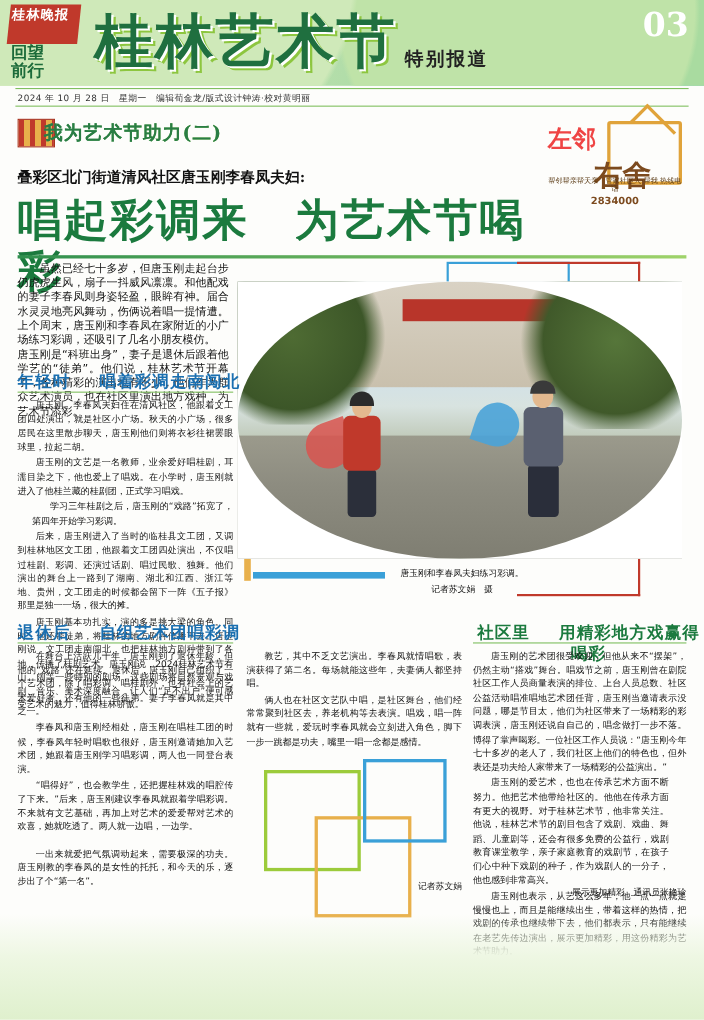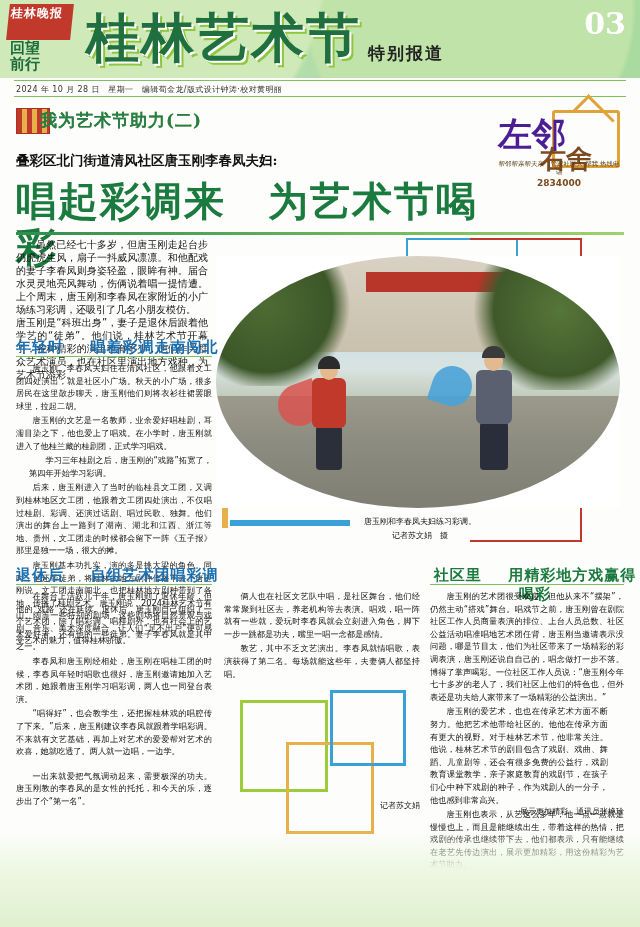--- a/index.html
+++ b/index.html
@@ -88,22 +88,22 @@
     position:absolute;right:2px;top:6px;width:62px;height:52px;
     border:3px solid #e0a33a;border-radius:3px;
     transform:rotate(0deg);
   }
   .logo .roof{
     position:absolute;right:10px;top:0px;width:34px;height:20px;
     border-top:3px solid #e0a33a;border-left:3px solid #e0a33a;
     transform:rotate(45deg) skew(0deg);
   }
   .logo .zuo{
-    position:absolute;left:4px;top:8px;font-size:34px;font-weight:bold;
-    color:#4c1d95;font-family:"DejaVu Serif","Liberation Serif",serif;
+    position:absolute;left:4px;top:8px;font-size:22px;font-weight:bold;
+    color:#ef4444;font-family:"DejaVu Serif","Liberation Serif",serif;
   }
   .logo .you{
     position:absolute;left:46px;top:38px;font-size:26px;font-weight:bold;
     color:#7c4a1e;font-family:"DejaVu Serif","Liberation Serif",serif;
   }
   .logo .tagline{
     position:absolute;left:2px;bottom:12px;width:126px;font-size:6.5px;color:#5a3a14;
     line-height:8px;text-align:center;
   }
   .logo .phone{
@@ -304,22 +304,22 @@
   </div>
   <div class="sec-underline" style="left:16px;top:584px;width:196px;"></div>
 
   <div class="col" style="left:16px;top:590px;width:196px;">
     <p style="margin:0 0 2px 0;">在舞台上活跃几十年，唐玉刚到了退休年龄，但他的“戏路”还在延续。退休后，唐玉刚自己组织了一个艺术团，除了唱彩调、唱桂剧外，也有社会上的艺术爱好者，还有他的一些徒弟。妻子李春凤就是其中之一。</p>
     <p style="margin:0 0 2px 0;">李春凤和唐玉刚经相处，唐玉刚在唱桂工团的时候，李春凤年轻时唱歌也很好，唐玉刚邀请她加入艺术团，她跟着唐玉刚学习唱彩调，两人也一同登台表演。</p>
     <p style="margin:0 0 2px 0;">“唱得好”，也会教学生，还把握桂林戏的唱腔传了下来。”后来，唐玉刚建议李春凤就跟着学唱彩调。不来就有文艺基础，再加上对艺术的爱爱帮对艺术的欢喜，她就吃透了。两人就一边唱，一边学。</p>
     <p style="margin:12px 0 2px 0;">一出来就爱把气氛调动起来，需要极深的功夫。唐玉刚教的李春凤的是女性的托托，和今天的乐，逐步出了个“第一名”。</p>
   </div>
   <div class="col" style="left:224px;top:590px;width:196px;">
+    <p style="margin:0 0 2px 0;">教艺，其中不乏文艺演出。李春凤就情唱歌，表演获得了第二名。每场就能这些年，夫妻俩人都坚持唱。</p>
     <p style="margin:0 0 2px 0;">俩人也在社区文艺队中唱，是社区舞台，他们经常常聚到社区去，养老机构等去表演。唱戏，唱一阵就有一些就，爱玩时李春凤就会立刻进入角色，脚下一步一跳都是功夫，嘴里一唱一念都是感情。</p>
-    <p style="margin:0 0 2px 0;">教艺，其中不乏文艺演出。李春凤就情唱歌，表演获得了第二名。每场就能这些年，夫妻俩人都坚持唱。</p>
   </div>
   <div class="byline" style="left:224px;top:800px;width:196px;">记者苏文娟</div>
 
   <div class="sec green" style="left:430px;top:566px;">
     <span>社区里</span>
     <span style="display:inline-block;width:14px;"></span>
     <span>用精彩地方戏赢得喝彩</span>
   </div>
   <div class="sec-underline" style="left:430px;top:584px;width:194px;"></div>
 

